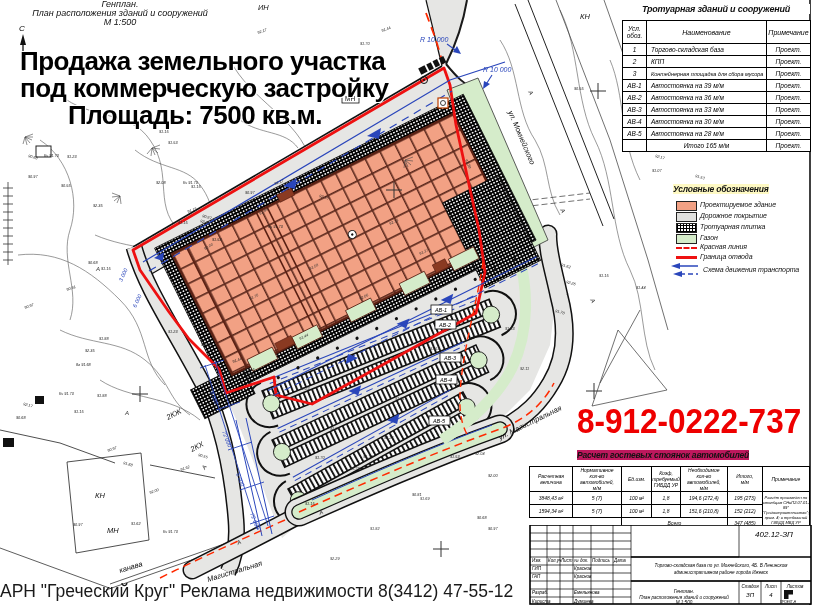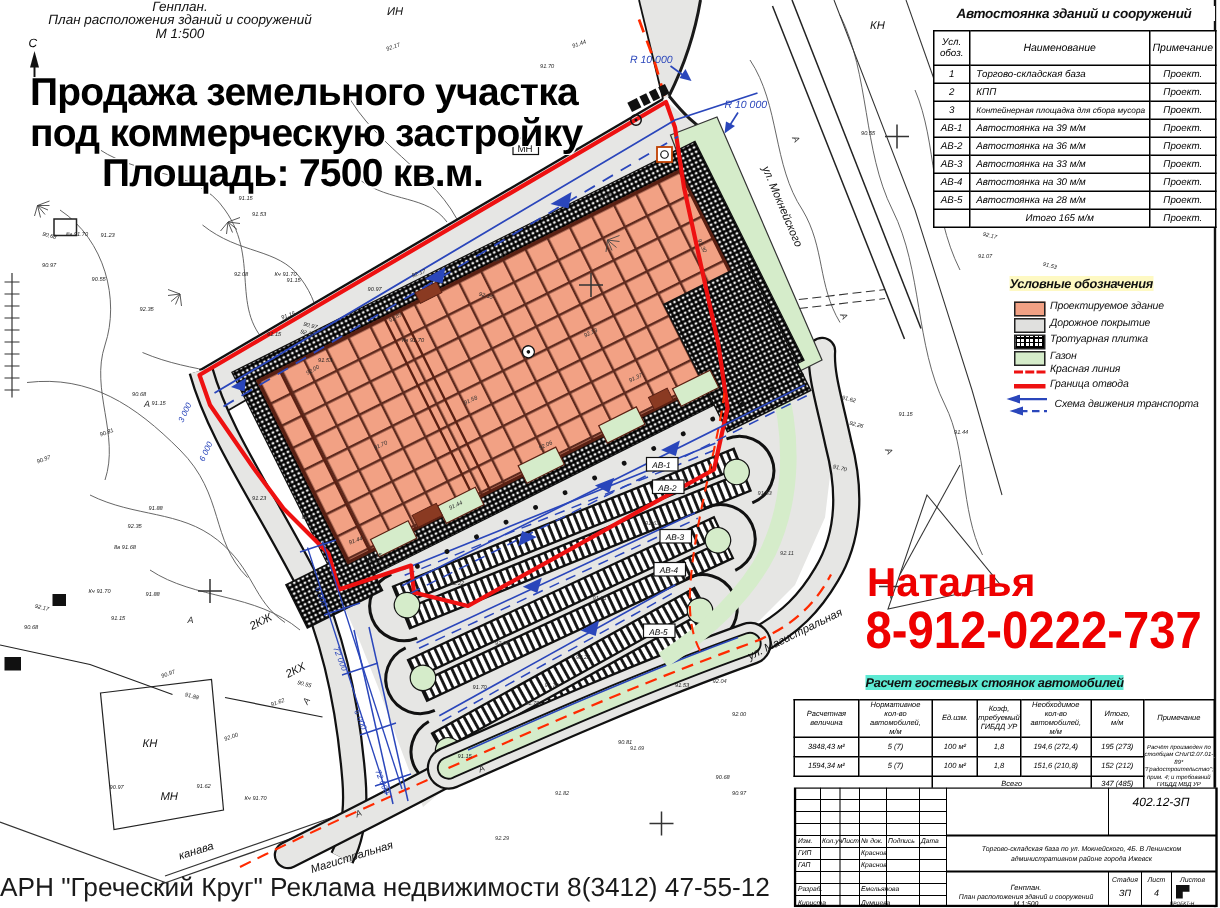--- a/index.html
+++ b/index.html
@@ -463,25 +463,24 @@
 <g fill="#2a46bb">
 <polygon points="461,54 453,52 457,46"></polygon>
 <polygon points="483,89 484,81 490,84"></polygon>
 </g>
 </svg>
 
 <div class="abs tt" style="left:0;top:4;width:240px;text-align:center;font-size:9px;line-height:9px;">Генплан.<br>План расположения зданий и сооружений<br>М 1:500</div>
 
 <div class="abs" style="left:20px;top:48px;width:380px;font-weight:bold;font-size:26px;letter-spacing:-0.5px;line-height:27px;color:#000;text-shadow:1px 0 0 #fff,-1px 0 0 #fff,0 1px 0 #fff,0 -1px 0 #fff,1px 1px 0 #fff,-1px -1px 0 #fff;">Продажа земельного участка<br>под коммерческую застройку<div style="text-align:center;width:350px;">Площадь: 7500 кв.м.</div></div>
 
-<div class="abs" style="left:578px;top:374px;color:#ee0000;font-weight:bold;font-size:27px;line-height:28px;white-space:nowrap;">Наталья</div>
 
 <div class="abs" style="left:577px;top:401px;color:#ee0000;font-weight:bold;font-size:35px;white-space:nowrap;transform:scaleX(0.9);transform-origin:0 0;">8-912-0222-737</div>
 
-<div class="abs tt" style="left:622px;top:4px;width:188px;text-align:center;font-size:9px;letter-spacing:-0.2px;font-weight:bold;background:#fff;">Автостоянка зданий и сооружений</div>
+<div class="abs tt" style="left:622px;top:4px;width:188px;text-align:center;font-size:9px;letter-spacing:-0.2px;font-weight:bold;background:#fff;">Тротуарная зданий и сооружений</div>
 <table class="abs" style="left:622px;top:20px;width:189px;font-style:italic;background:#fff;">
 <colgroup>
         <col style="width:24px">
         <col style="width:121px">
         <col style="width:44px">
       </colgroup>
 <tbody>
 <tr style="height:23px">
           <td class="ec" style="font-size:6.5px;line-height:7px;">Усл.<br>обоз.</td>
           <td class="ec" style="font-size:7px;">Наименование</td>
@@ -559,21 +558,21 @@
 <div class="abs tt" style="left:700px;top:253px;font-size:7px;letter-spacing:-0.1px;">Граница отвода</div>
 
 <svg class="abs" style="left:670px;top:263px;" width="30" height="16">
 <path d="M8,3 H28" stroke="#2a46bb" stroke-width="1.5"></path>
 <polygon points="1,3 10,0 10,6" fill="#2a46bb"></polygon>
 <path d="M10,11 H28" stroke="#2a46bb" stroke-width="1.5" stroke-dasharray="5,3"></path>
 <polygon points="3,11 12,8 12,14" fill="#2a46bb"></polygon>
 </svg>
 <div class="abs tt" style="left:703px;top:266px;font-size:7px;letter-spacing:-0.1px;">Схема движения транспорта</div>
 
-<div class="abs tt" style="left:577px;top:450px;font-size:8.5px;letter-spacing:-0.2px;font-weight:bold;background:#5eead4;">Расчет гостевых стоянок автомобилей</div>
+<div class="abs tt" style="left:577px;top:450px;font-size:8.5px;letter-spacing:-0.2px;font-weight:bold;background:#be185d;">Расчет гостевых стоянок автомобилей</div>
 
 <table class="abs" style="left:529px;top:466px;width:281px;font-style:italic;background:#fff;">
 <colgroup>
         <col style="width:44px">
         <col style="width:50px">
         <col style="width:31px">
         <col style="width:27px">
         <col style="width:48px">
         <col style="width:36px">
         <col style="width:45px">

